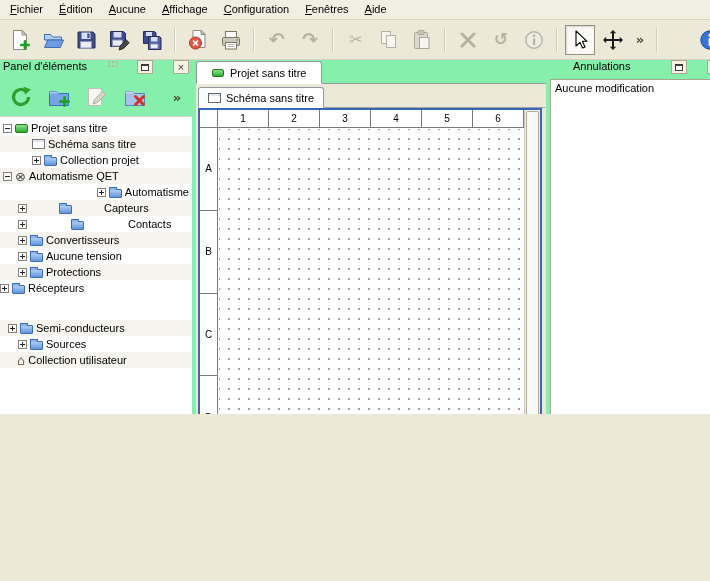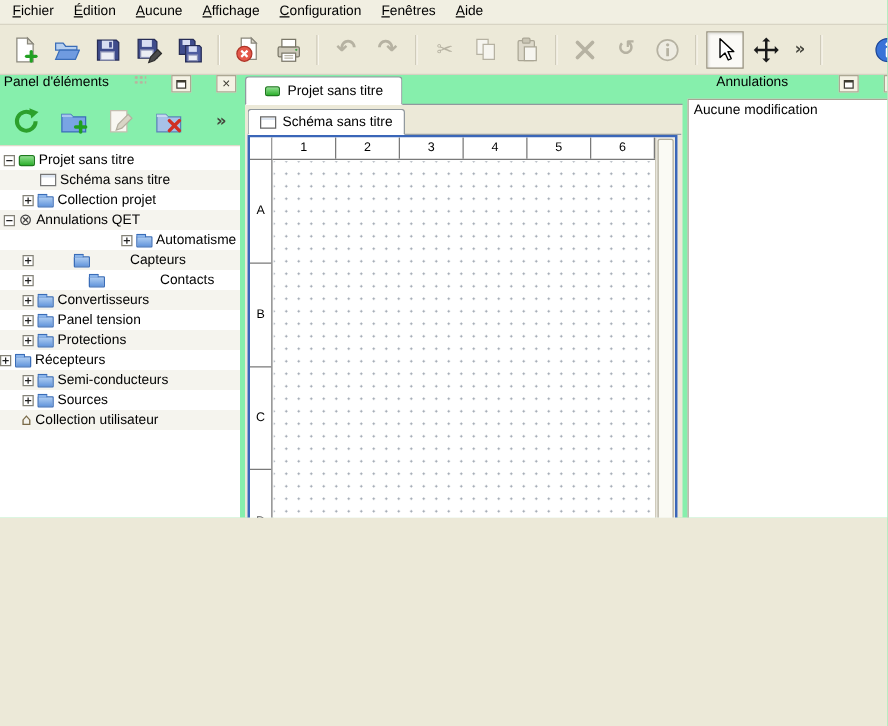--- a/index.html
+++ b/index.html
@@ -286,29 +286,29 @@
           <div class="tree-row" style="padding-left: 3px;">
             <span class="exp minus"></span>
             <span class="ticon ti-project"></span>
             <span class="tlabel">Projet sans titre</span>
           </div>
           <div class="tree-row alt" style="padding-left: 18px;">
             <span class="exp-sp"></span>
             <span class="ticon ti-schema"></span>
             <span class="tlabel">Schéma sans titre</span>
           </div>
-          <div class="tree-row" style="padding-left: 18px;">
+          <div class="tree-row" style="padding-left: 32px;">
             <span class="exp plus"></span>
             <span class="ticon ti-folder"></span>
             <span class="tlabel">Collection projet</span>
           </div>
           <div class="tree-row alt" style="padding-left: 3px;">
             <span class="exp minus"></span>
             <span class="ticon ti-qet">⊗</span>
-            <span class="tlabel">Annulations QET</span>
+            <span class="tlabel">Automatisme QET</span>
           </div>
           <div class="tree-row" style="padding-left: 18px; justify-content: flex-end;">
             <span class="exp plus"></span>
             <span class="ticon ti-folder"></span>
             <span class="tlabel">Automatisme</span>
           </div>
           <div class="tree-row alt" style="padding-left: 18px; gap: 32px;">
             <span class="exp plus"></span>
             <span class="ticon ti-folder"></span>
             <span class="tlabel">Capteurs</span>
@@ -319,33 +319,33 @@
             <span class="tlabel">Contacts</span>
           </div>
           <div class="tree-row alt" style="padding-left: 18px;">
             <span class="exp plus"></span>
             <span class="ticon ti-folder"></span>
             <span class="tlabel">Convertisseurs</span>
           </div>
           <div class="tree-row" style="padding-left: 18px;">
             <span class="exp plus"></span>
             <span class="ticon ti-folder"></span>
-            <span class="tlabel">Panel tension</span>
+            <span class="tlabel">Aucune tension</span>
           </div>
           <div class="tree-row alt" style="padding-left: 18px; text-align: right;">
             <span class="exp plus"></span>
             <span class="ticon ti-folder"></span>
             <span class="tlabel">Protections</span>
           </div>
           <div class="tree-row" style="padding-left: 0;">
             <span class="exp plus"></span>
             <span class="ticon ti-folder"></span>
             <span class="tlabel">Récepteurs</span>
           </div>
-          <div class="tree-row alt" style="padding-left: 18px;">
+          <div class="tree-row alt" style="padding-left: 8px; margin-top: 24px;">
             <span class="exp plus"></span>
             <span class="ticon ti-folder"></span>
             <span class="tlabel">Semi-conducteurs</span>
           </div>
           <div class="tree-row" style="padding-left: 18px;">
             <span class="exp plus"></span>
             <span class="ticon ti-folder"></span>
             <span class="tlabel">Sources</span>
           </div>
           <div class="tree-row alt" style="padding-left: 3px;">

